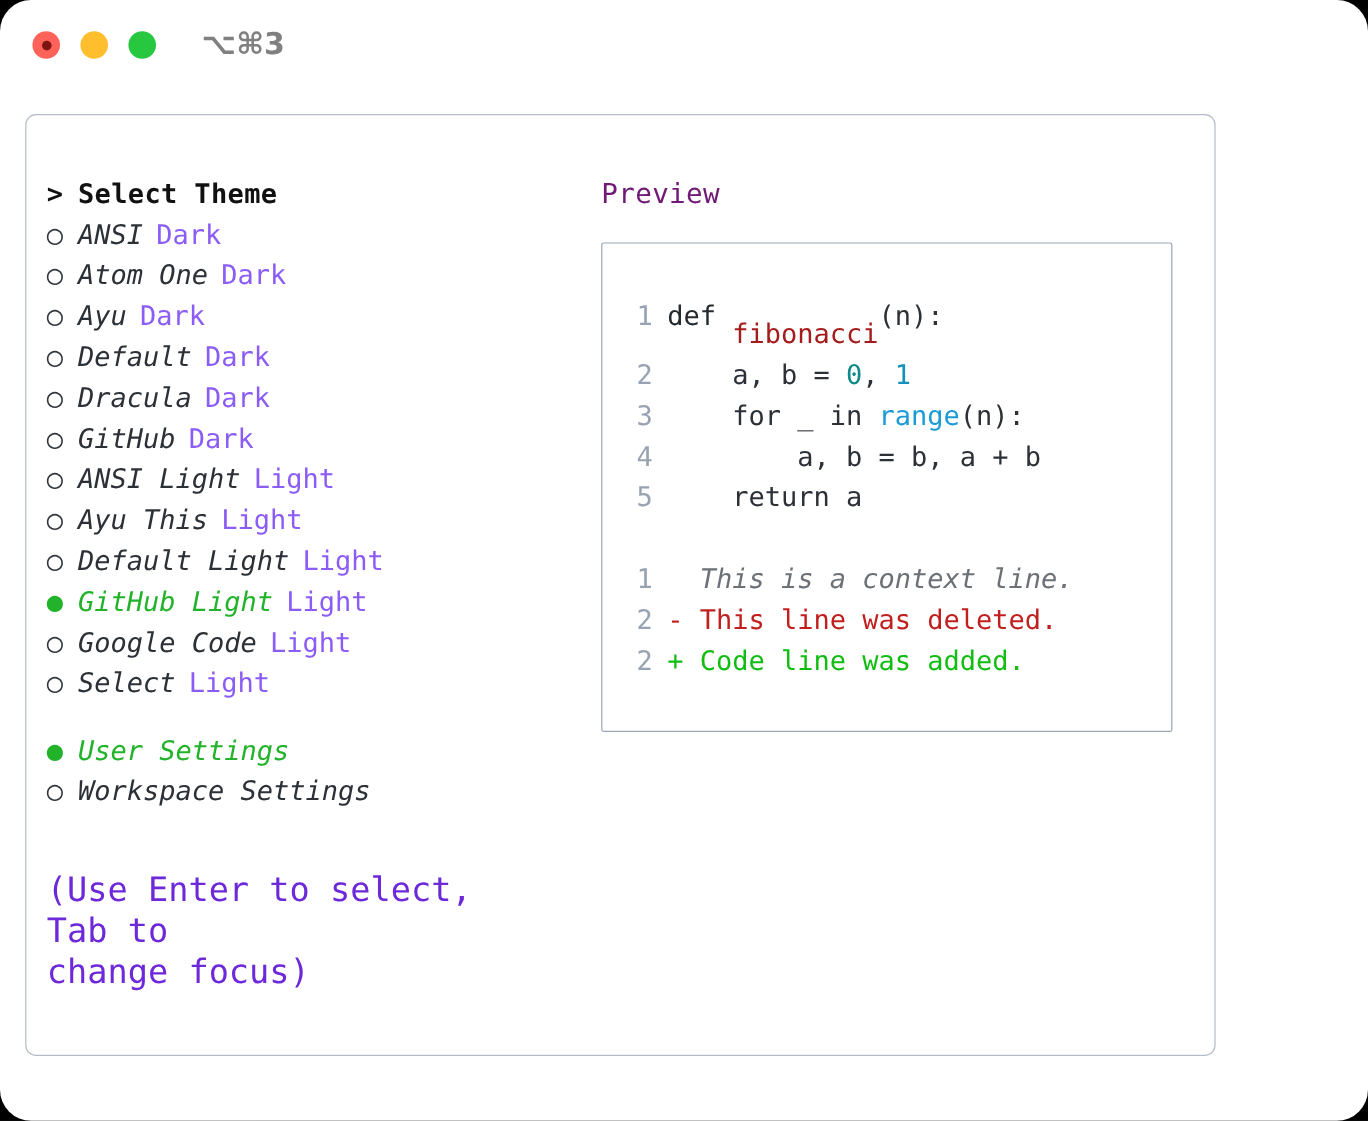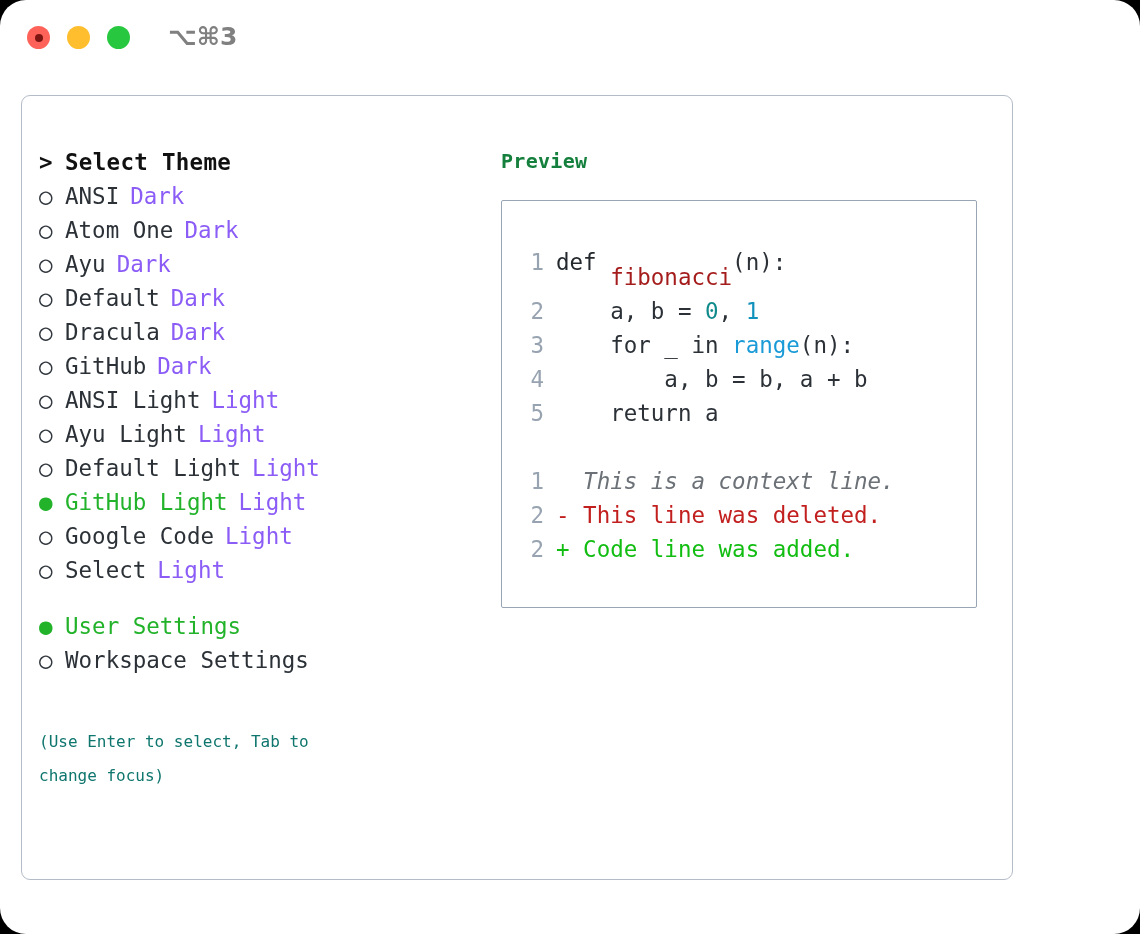--- a/index.html
+++ b/index.html
@@ -103,48 +103,48 @@
     font-weight: bold;
     color: #111111;
   }
   .prefix.radio-off { color: #30363d; }
   .prefix.radio-on  { color: #22b32b; }
   .header-text {
     font-weight: bold;
     color: #111111;
     letter-spacing: 0.3px;
   }
-  .item-label { color: #2b3137; }
+  .item-label { color: #2b3137; font-style: italic; }
   .item-label.selected { color: #22b32b; }
   .item-tag {
     color: #8b5cf6;
     padding-left: 11px;
   }
   .group-title {
     color: #23292f;
   }
   .spacer-sm { height: 22px; }
   .hint {
-    font-size: 16px;
-    color: #0f766e;
+    font-size: 28px;
+    color: #6d28d9;
     line-height: 34px;
     width: 400px;
     white-space: pre-wrap;
   }
   
   .right-col {
     position: absolute;
     left: 479px;
     top: 53px;
     width: 490px;
   }
   .preview-title {
-    font-size: 20px;
-    font-weight: bold;
-    color: #15803d;
+    font-size: 23px;
+    font-weight: normal;
+    color: #701a75;
     letter-spacing: 0.3px;
     margin-bottom: 27px;
   }
   .preview-box {
     width: 476px;
     height: 408px;
     border: 1.8px solid #9aa5b4;
     box-sizing: border-box;
     background: #ffffff;
     position: relative;
@@ -205,21 +205,21 @@
       </div>
 
       <div id="theme-list">
           <div class="list-line"><span class="prefix radio-off">○</span><span class="item-label">ANSI</span><span class="item-tag">Dark</span></div>
           <div class="list-line"><span class="prefix radio-off">○</span><span class="item-label">Atom One</span><span class="item-tag">Dark</span></div>
           <div class="list-line"><span class="prefix radio-off">○</span><span class="item-label">Ayu</span><span class="item-tag">Dark</span></div>
           <div class="list-line"><span class="prefix radio-off">○</span><span class="item-label">Default</span><span class="item-tag">Dark</span></div>
           <div class="list-line"><span class="prefix radio-off">○</span><span class="item-label">Dracula</span><span class="item-tag">Dark</span></div>
           <div class="list-line"><span class="prefix radio-off">○</span><span class="item-label">GitHub</span><span class="item-tag">Dark</span></div>
           <div class="list-line"><span class="prefix radio-off">○</span><span class="item-label">ANSI Light</span><span class="item-tag">Light</span></div>
-          <div class="list-line"><span class="prefix radio-off">○</span><span class="item-label">Ayu Light</span><span class="item-tag">Light</span></div>
+          <div class="list-line"><span class="prefix radio-off">○</span><span class="item-label">Ayu This</span><span class="item-tag">Light</span></div>
           <div class="list-line"><span class="prefix radio-off">○</span><span class="item-label">Default Light</span><span class="item-tag">Light</span></div>
           <div class="list-line"><span class="prefix radio-on">●</span><span class="item-label selected">GitHub Light</span><span class="item-tag">Light</span></div>
           <div class="list-line"><span class="prefix radio-off">○</span><span class="item-label">Google Code</span><span class="item-tag">Light</span></div>
           <div class="list-line"><span class="prefix radio-off">○</span><span class="item-label">Select</span><span class="item-tag">Light</span></div>
         </div>
 
       <div class="spacer-sm"></div>
 
 
       <div id="apply-list">

